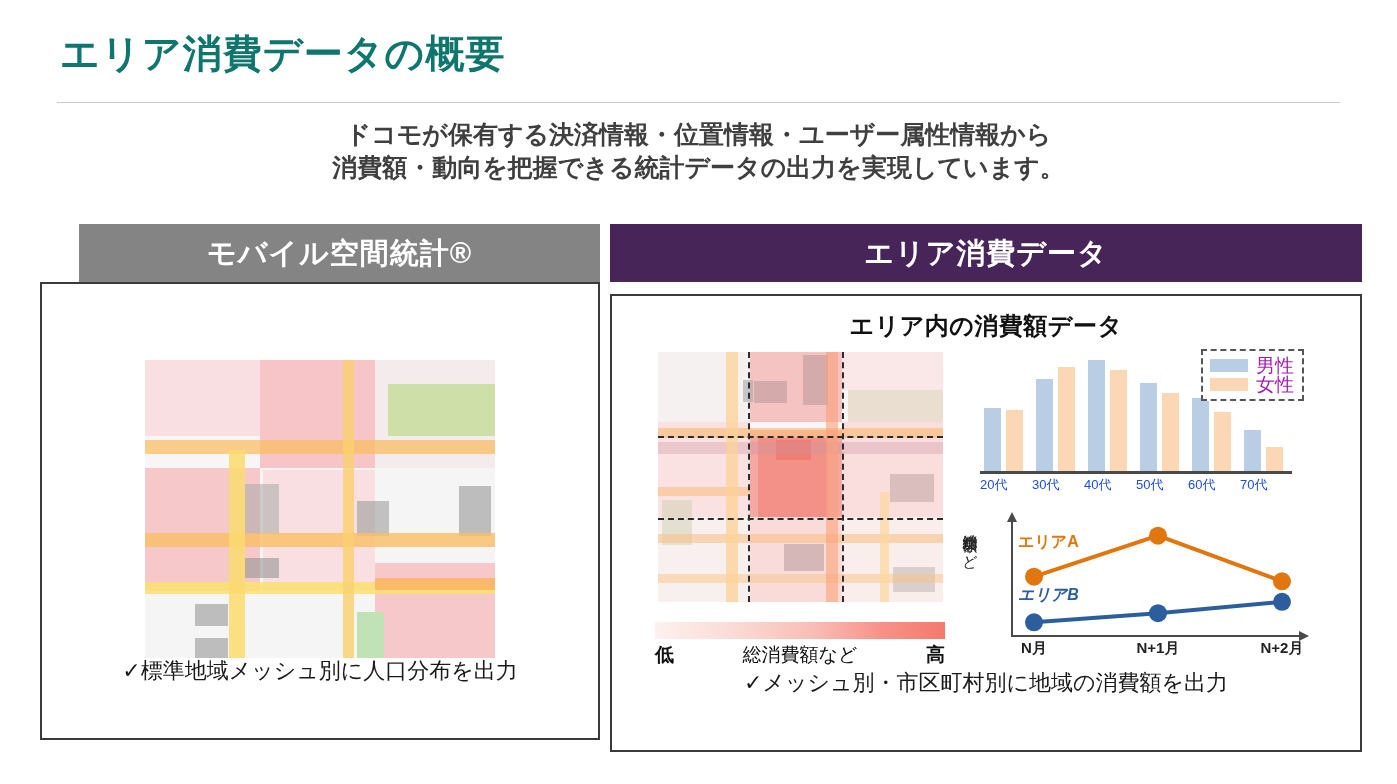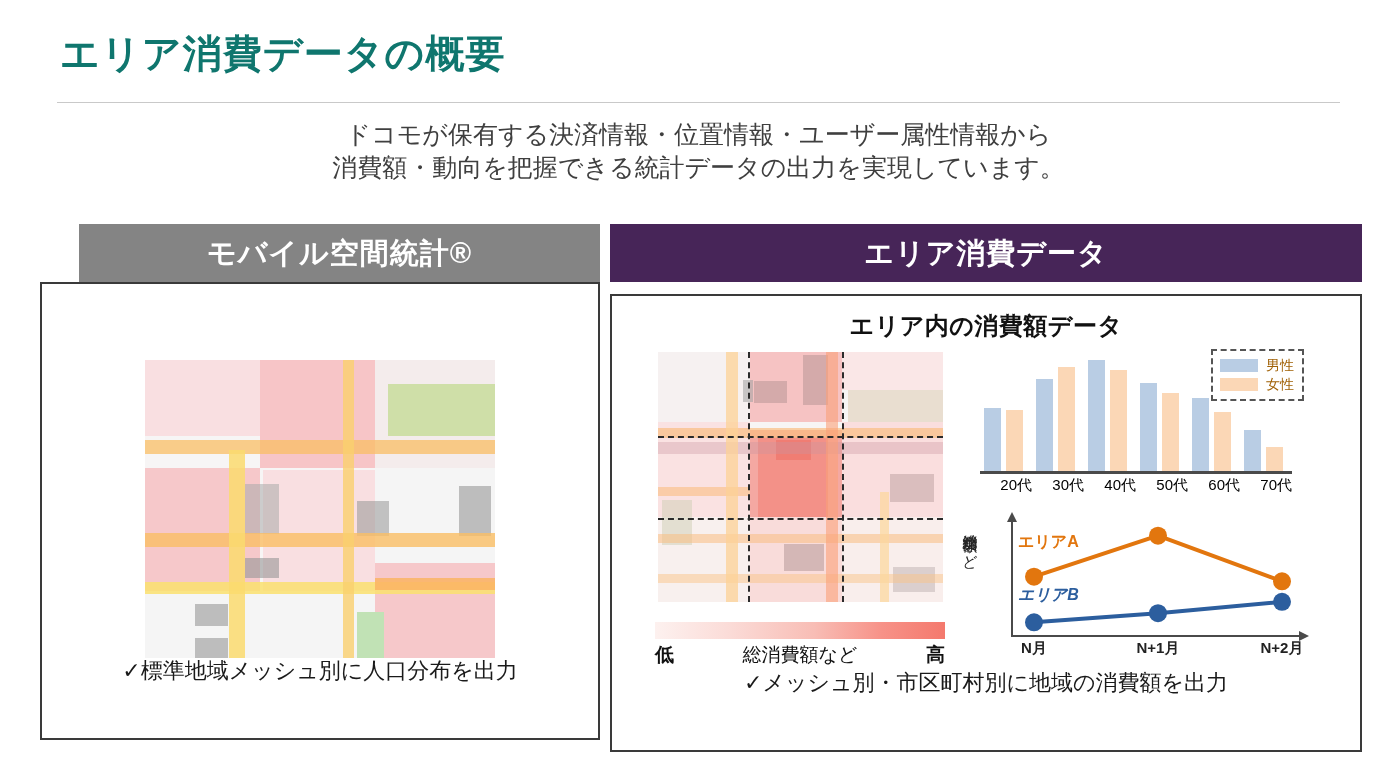--- a/index.html
+++ b/index.html
@@ -20,21 +20,21 @@
     white-space:nowrap;
   }
   #title-rule{
     position:absolute;left:57px;top:102px;width:1283px;height:1px;
     background:#c9c9c9;
   }
   #subtitle{
     position:absolute;left:0;top:118px;width:1397px;
     text-align:center;
     font-size:25px;line-height:33px;color:#3f3f3f;
-    font-weight:normal;
+    font-weight:bold;
   }
   #subtitle .line{display:block;}
 
   
   .panel{position:absolute;}
   .panel-head{
     height:58px;line-height:58px;text-align:center;
     color:#ffffff;font-size:29px;font-weight:bold;
     letter-spacing:1px;
   }
@@ -84,31 +84,31 @@
 
   
   #bar-chart{position:absolute;left:980px;top:352px;width:320px;height:150px;}
   #bar-plot{position:absolute;left:0;bottom:28px;width:312px;height:118px;
     border-bottom:3px solid #4a4a4a;box-sizing:content-box;}
   .bar-group{position:absolute;bottom:0;height:100%;}
   .bar{position:absolute;bottom:0;width:17px;}
   .bar.male{left:0;background:#b9cde4;}
   .bar.female{left:22px;background:#fbd7b6;}
   #bar-xlabels{position:absolute;left:0;bottom:0;width:312px;height:26px;}
-  .bar-xlabel{position:absolute;top:0;width:52px;text-align:right;
-    font-size:15px;color:#000000;}
+  .bar-xlabel{position:absolute;top:0;width:52px;text-align:left;
+    font-size:13px;color:#1d4ed8;}
   #bar-legend{
     position:absolute;right:-4px;top:-3px;
     border:2px dashed #555;padding:5px 8px 5px 7px;background:#fff;
   }
   .legend-row{display:flex;align-items:center;height:19px;}
   .legend-swatch{width:38px;height:13px;margin-right:8px;}
   .legend-swatch.male{background:#b9cde4;}
   .legend-swatch.female{background:#fbd7b6;}
-  .legend-label{font-size:14px;color:#a16207;}
+  .legend-label{font-size:19px;color:#a21caf;}
 
   
   #line-chart{position:absolute;left:960px;top:508px;width:350px;height:160px;}
   #line-ylabel{
     position:absolute;left:0;top:14px;width:20px;
     writing-mode:vertical-rl;
     font-size:15px;color:#222;letter-spacing:1px;line-height:20px;
   }
   .series-label{position:absolute;font-size:16px;font-weight:bold;white-space:nowrap;}
   #label-area-a{left:58px;top:24px;color:#e2760e;}

